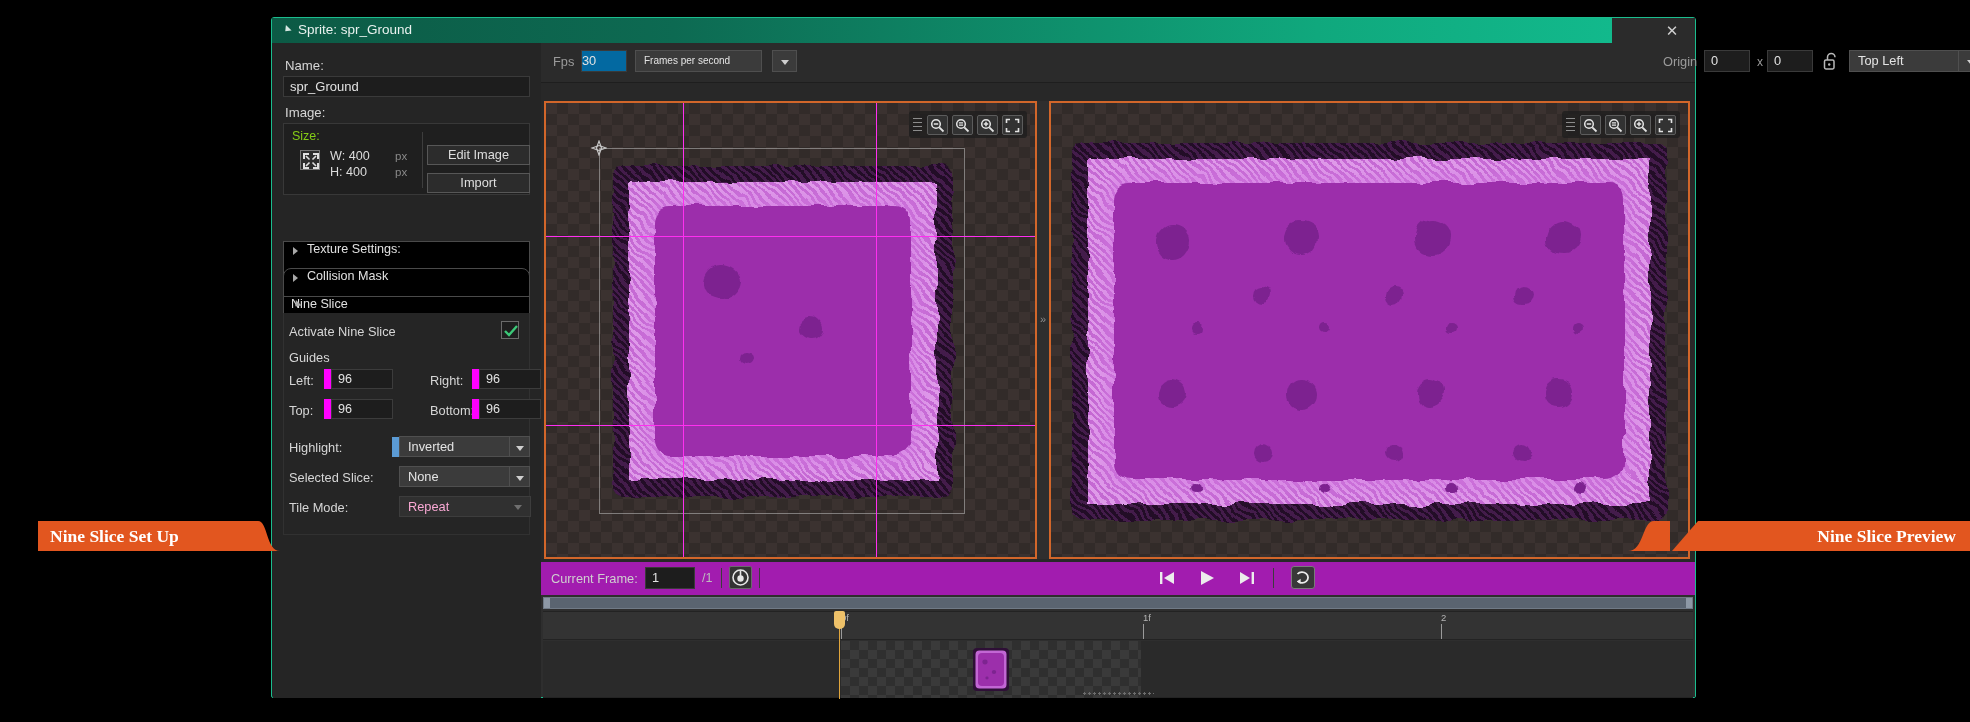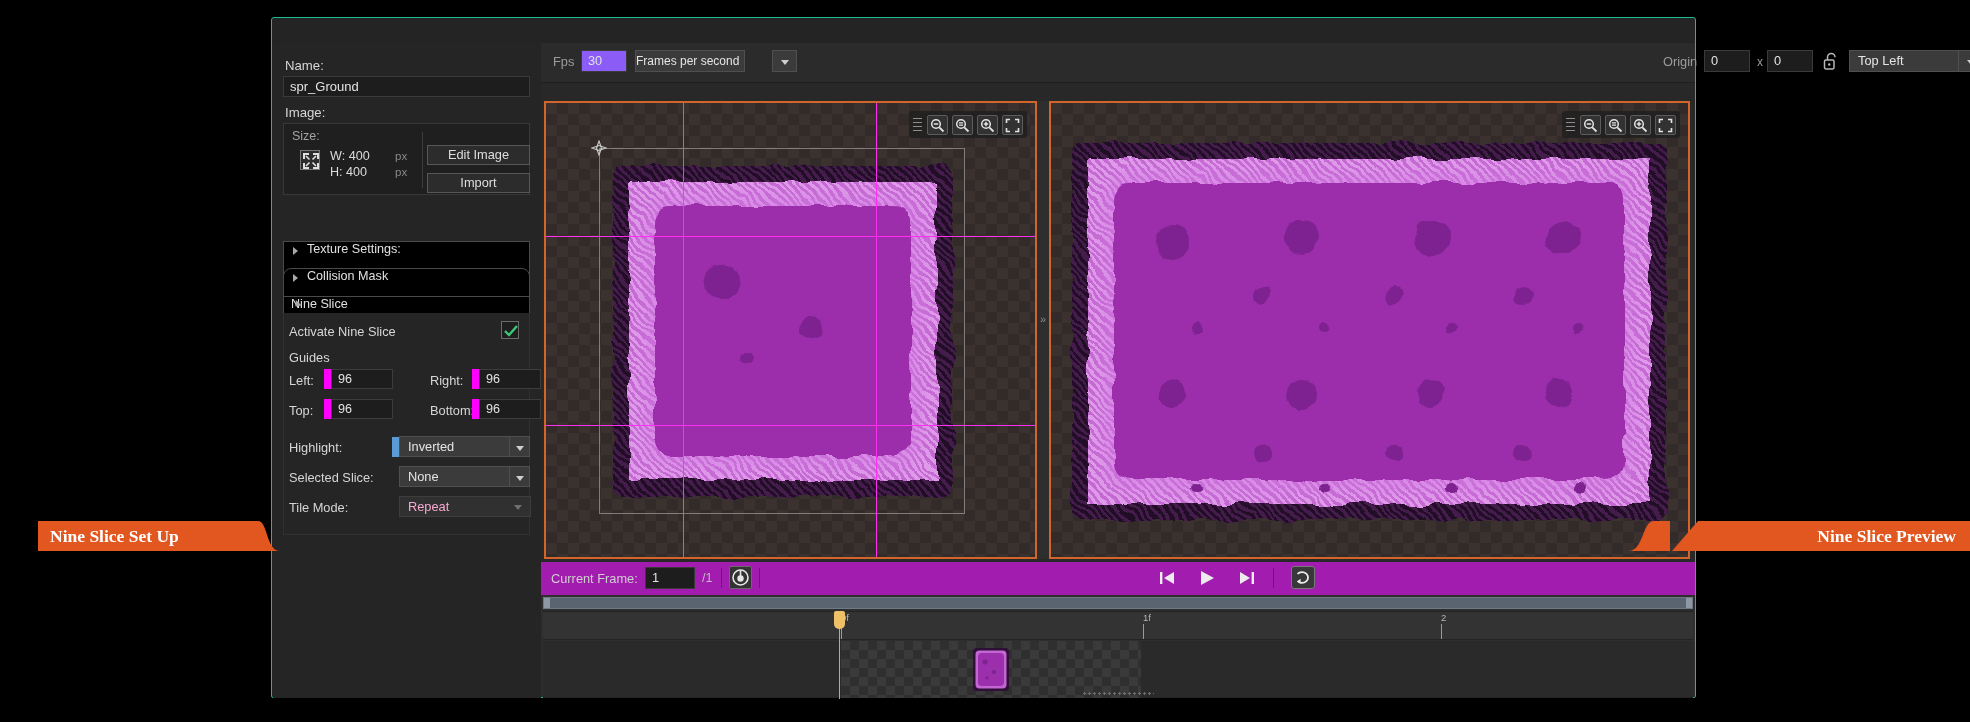--- a/index.html
+++ b/index.html
@@ -57,21 +57,21 @@
     position: absolute; left: 10px; top: 33px; width: 247px; height: 21px;
     background: #1d1d1d; border: 1px solid #3a3a3a; color: #e2e2e2;
     font-size: 13px; padding: 0 6px; line-height: 19px;
     font-family: "Liberation Sans", sans-serif;
   }
   #image-label { position: absolute; left: 12px; top: 62px; }
   #size-group {
     position: absolute; left: 10px; top: 80px; width: 247px; height: 72px;
     background: #1f1f1f; border: 1px solid #383838;
   }
-  #size-label { position: absolute; left: 8px; top: 5px; font-size: 12.5px; color: #a3a3a3; }
+  #size-label { position: absolute; left: 8px; top: 5px; font-size: 12.5px; color: #84cc16; }
   #size-icon {
     position: absolute; left: 16px; top: 26px; width: 20px; height: 20px;
     border: 1px solid #777; background: #2c2c2c;
   }
   #size-icon svg { position: absolute; left: 2px; top: 2px; }
   #w-value { position: absolute; left: 46px; top: 25px; font-size: 12.6px; color: #dcdcdc; }
   #h-value { position: absolute; left: 46px; top: 41px; font-size: 12.6px; color: #dcdcdc; }
   #w-unit { position: absolute; left: 111px; top: 26px; font-size: 11.5px; color: #8a8a8a; }
   #h-unit { position: absolute; left: 111px; top: 42px; font-size: 11.5px; color: #8a8a8a; }
   #size-divider { position: absolute; left: 138px; top: 8px; width: 1px; height: 56px; background: #3d3d3d; }
@@ -170,28 +170,28 @@
     position: absolute; left: 269px; top: 25px; right: 0; bottom: 0;
     background: #282828;
   }
   #top-toolbar {
     position: absolute; left: 0; top: 0; width: 100%; height: 40px;
     background: #2b2b2b; border-bottom: 1px solid #1e1e1e;
   }
   #fps-label { position: absolute; left: 12px; top: 11px; font-size: 12.8px; color: #9b9b9b; }
   #fps-input {
     position: absolute; left: 40px; top: 7px; width: 46px; height: 22px;
-    background: #8b5cf6; border: 1px solid #3a3a3a; color: #e2e2e2;
-    font-size: 12.8px; padding-left: 6px; line-height: 20px;
+    background: #0369a1; border: 1px solid #3a3a3a; color: #e2e2e2;
+    font-size: 12.8px; line-height: 20px;
     font-family: "Liberation Sans", sans-serif;
   }
   #fps-combo {
-    position: absolute; left: 94px; top: 7px; width: 110px; height: 22px;
+    position: absolute; left: 94px; top: 7px; width: 127px; height: 22px;
     background: #3b3b3b; border: 1px solid #4f4f4f; color: #e4e4e4;
-    font-size: 12px; line-height: 20px; cursor: pointer;
+    font-size: 10px; line-height: 20px; padding-left: 8px; cursor: pointer;
   }
   #fps-arrow-box {
     position: absolute; left: 231px; top: 7px; width: 25px; height: 22px;
     background: #3b3b3b; border: 1px solid #4f4f4f; cursor: pointer;
   }
   #fps-arrow-box .combo-arrow { left: 8px; top: 9px; }
 
   #origin-label { position: absolute; left: 1122px; top: 11px; font-size: 12.8px; color: #9b9b9b; }
   #origin-x-input {
     position: absolute; left: 1163px; top: 7px; width: 46px; height: 22px;
@@ -406,20 +406,27 @@
     <feDisplacementMap in="SourceGraphic" in2="n" scale="11" xChannelSelector="R" yChannelSelector="G"></feDisplacementMap>
   </filter>
   <filter id="wobble2">
     <feTurbulence type="fractalNoise" baseFrequency="0.028" numOctaves="3" seed="12" result="n"></feTurbulence>
     <feDisplacementMap in="SourceGraphic" in2="n" scale="9" xChannelSelector="R" yChannelSelector="G"></feDisplacementMap>
   </filter>
 </svg>
 
 <div id="sprite-window">
 
+  <div id="titlebar">
+    <div id="titlebar-tab"></div>
+
+    <div id="title-collapse-icon"></div>
+    <div id="title-text">Sprite: spr_Ground</div>
+    <div id="close-button">✕</div>
+  </div>
 
   <div id="left-panel">
     <div id="name-label" class="panel-label">Name:</div>
     <div id="name-input">spr_Ground</div>
     <div id="image-label" class="panel-label">Image:</div>
 
     <div id="size-group">
       <div id="size-label">Size:</div>
       <div id="size-icon">
         <svg width="16" height="16" viewBox="0 0 16 16">

